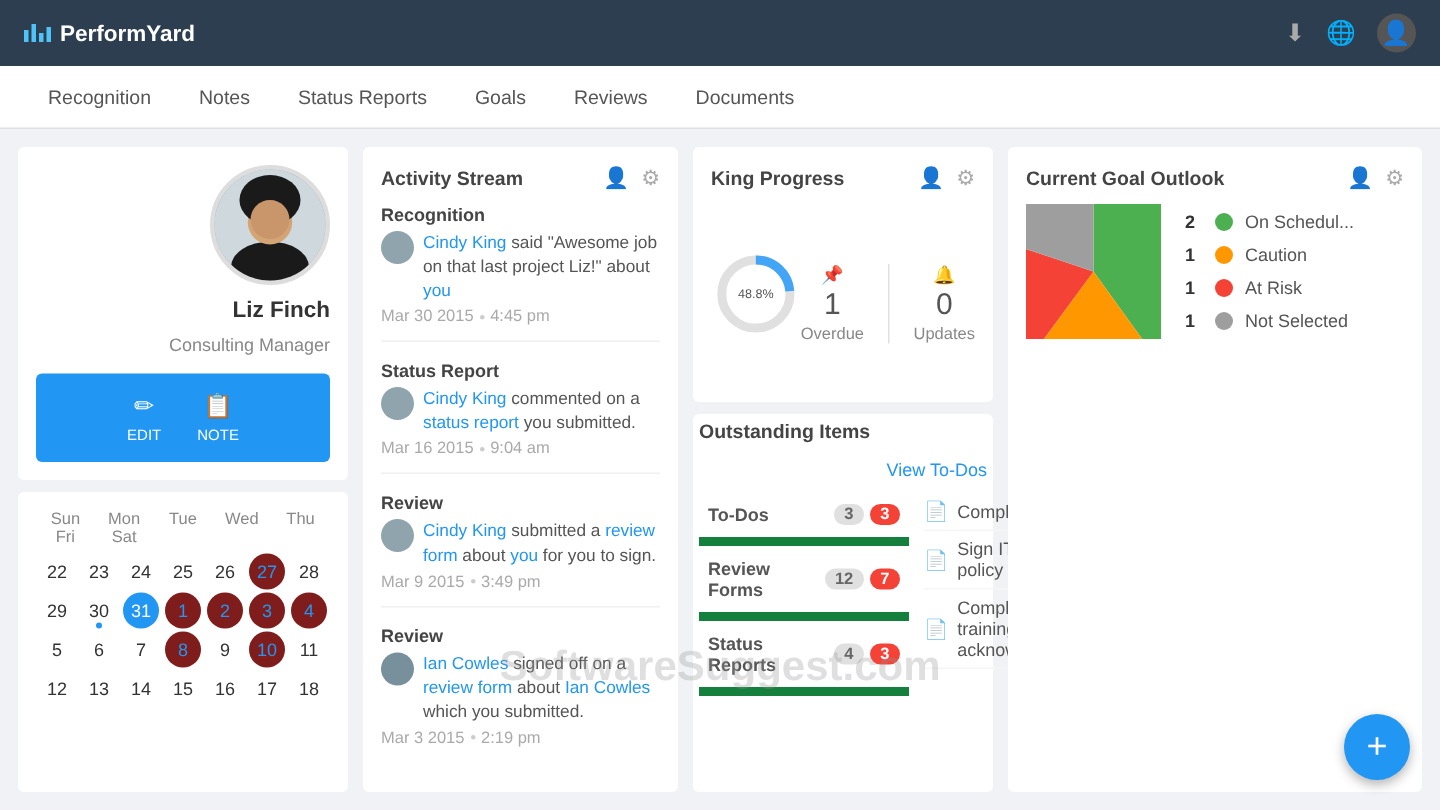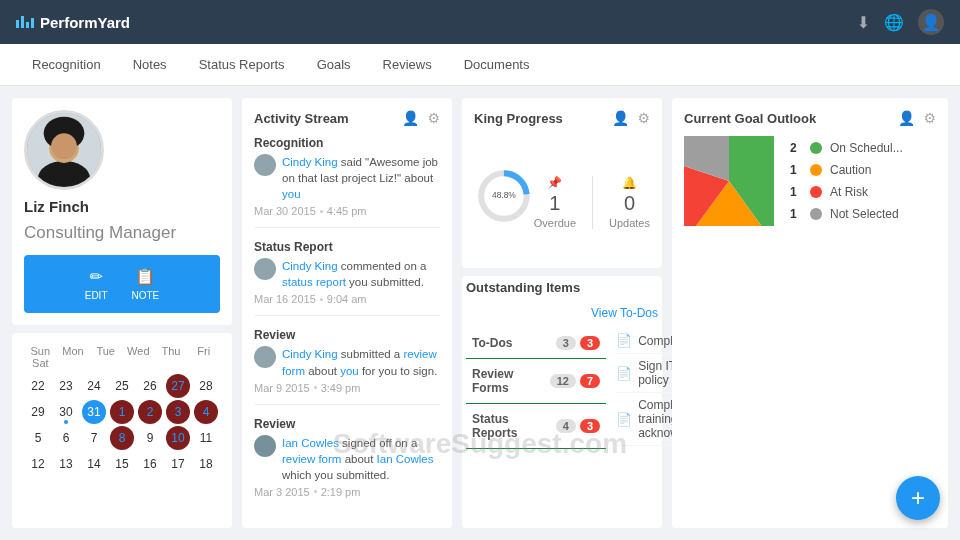--- a/index.html
+++ b/index.html
@@ -21,30 +21,30 @@
     .sub-nav { background: white; display: flex; align-items: center; height: 42px; padding: 0 16px; border-bottom: 1px solid #e0e0e0; }
     .sub-nav-item { padding: 12px 16px; font-size: 13px; color: #555; cursor: pointer; position: relative; }
     .sub-nav-item.active { color: #333; font-weight: 600; border-bottom: 2px solid #333; }
     .sub-nav-arrow { font-size: 10px; color: #555; position: absolute; bottom: -14px; left: 50%; transform: translateX(-50%); }
 
     
     .main { display: flex; gap: 10px; padding: 12px; height: calc(540px - 86px); overflow: hidden; }
 
     
     .left-panel { width: 220px; flex-shrink: 0; display: flex; flex-direction: column; gap: 8px; }
-    .profile-card { background: white; border-radius: 4px; padding: 16px; display: flex; flex-direction: column; align-items: flex-start; gap: 8px; }
+    .profile-card { background: white; border-radius: 4px; padding: 16px; display: flex; flex-direction: column; align-items: flex-end; gap: 8px; }
     .avatar-wrap { width: 80px; height: 80px; border-radius: 50%; overflow: hidden; background: #b0bec5; border: 3px solid #ddd; display: flex; align-items: center; justify-content: center; }
     .profile-name { font-size: 15px; font-weight: 600; color: #333; }
-    .profile-title { font-size: 17px; color: #888; }
+    .profile-title { font-size: 12px; color: #888; }
     .profile-actions { background: #2196f3; border-radius: 4px; width: 100%; display: flex; align-items: center; justify-content: center; gap: 24px; padding: 12px 0; margin-top: 4px; }
     .profile-action { display: flex; flex-direction: column; align-items: center; gap: 4px; color: white; font-size: 10px; cursor: pointer; }
     .action-icon { font-size: 16px; }
 
     .calendar-card { background: white; border-radius: 4px; padding: 10px; flex: 1; }
-    .cal-header-row { display: grid; grid-template-columns: repeat(6, 1fr); text-align: center; font-size: 11px; color: #888; margin-bottom: 4px; }
+    .cal-header-row { display: grid; grid-template-columns: repeat(5, 1fr); text-align: center; font-size: 11px; color: #888; margin-bottom: 4px; }
     .cal-row { display: grid; grid-template-columns: repeat(7, 1fr); text-align: center; font-size: 12px; }
     .cal-cell { padding: 3px 2px; cursor: pointer; border-radius: 50%; width: 24px; height: 24px; display: flex; align-items: center; justify-content: center; margin: 1px auto; }
     .cal-cell.today { background: #2196f3; color: white; border-radius: 50%; }
     .cal-cell.highlighted { background: #7f1d1d; color: #2196f3; }
     .cal-cell.has-dot { position: relative; }
     .dot { width: 4px; height: 4px; background: #2196f3; border-radius: 50%; position: absolute; bottom: 0; left: 50%; transform: translateX(-50%); }
 
     
     .activity-stream { width: 210px; flex-shrink: 0; }
     .panel { background: white; border-radius: 4px; padding: 12px; }
@@ -72,21 +72,21 @@
     .stat-num { font-size: 20px; font-weight: 300; color: #555; }
     .stat-icon { font-size: 12px; color: #aaa; }
     .stat-label { font-size: 11px; color: #888; }
     .stat-divider { width: 1px; background: #e0e0e0; }
 
     
     .outstanding-card { background: white; border-radius: 4px; padding: 4px; flex: 1; }
     .outstanding-grid { display: flex; gap: 10px; margin-top: 8px; }
     .outstanding-left { width: 140px; flex-shrink: 0; }
     .outstanding-right { flex: 1; }
-    .todo-row { display: flex; align-items: center; justify-content: space-between; padding: 8px 6px; border-bottom: 1px solid #15803d; }
+    .todo-row { display: flex; align-items: center; justify-content: space-between; padding: 8px 6px; border-bottom: 6px solid #15803d; }
     .todo-label { font-size: 12px; font-weight: 600; color: #555; }
     .badge-wrap { display: flex; gap: 4px; }
     .badge { border-radius: 10px; padding: 1px 7px; font-size: 11px; font-weight: 600; min-width: 20px; text-align: center; }
     .badge-gray { background: #e0e0e0; color: #666; }
     .badge-red { background: #f44336; color: white; }
     .view-todos { color: #2196f3; font-size: 12px; cursor: pointer; text-align: left; }
     .todo-item { display: flex; align-items: center; justify-content: space-between; padding: 5px 0; border-bottom: 1px solid #f5f5f5; font-size: 12px; color: #555; }
     .todo-item-icon { color: #aaa; margin-right: 6px; font-size: 13px; }
     .todo-date { color: #aaa; font-size: 11px; }
 

